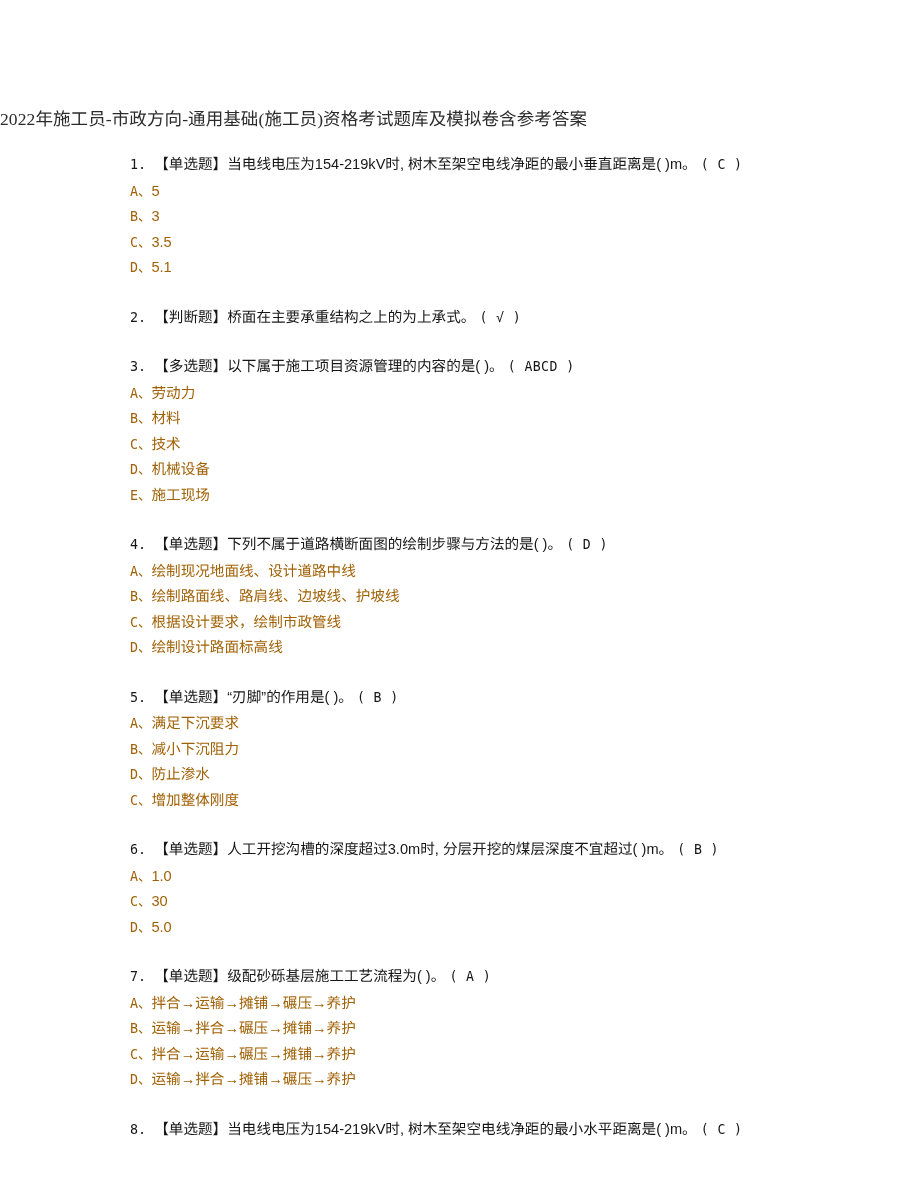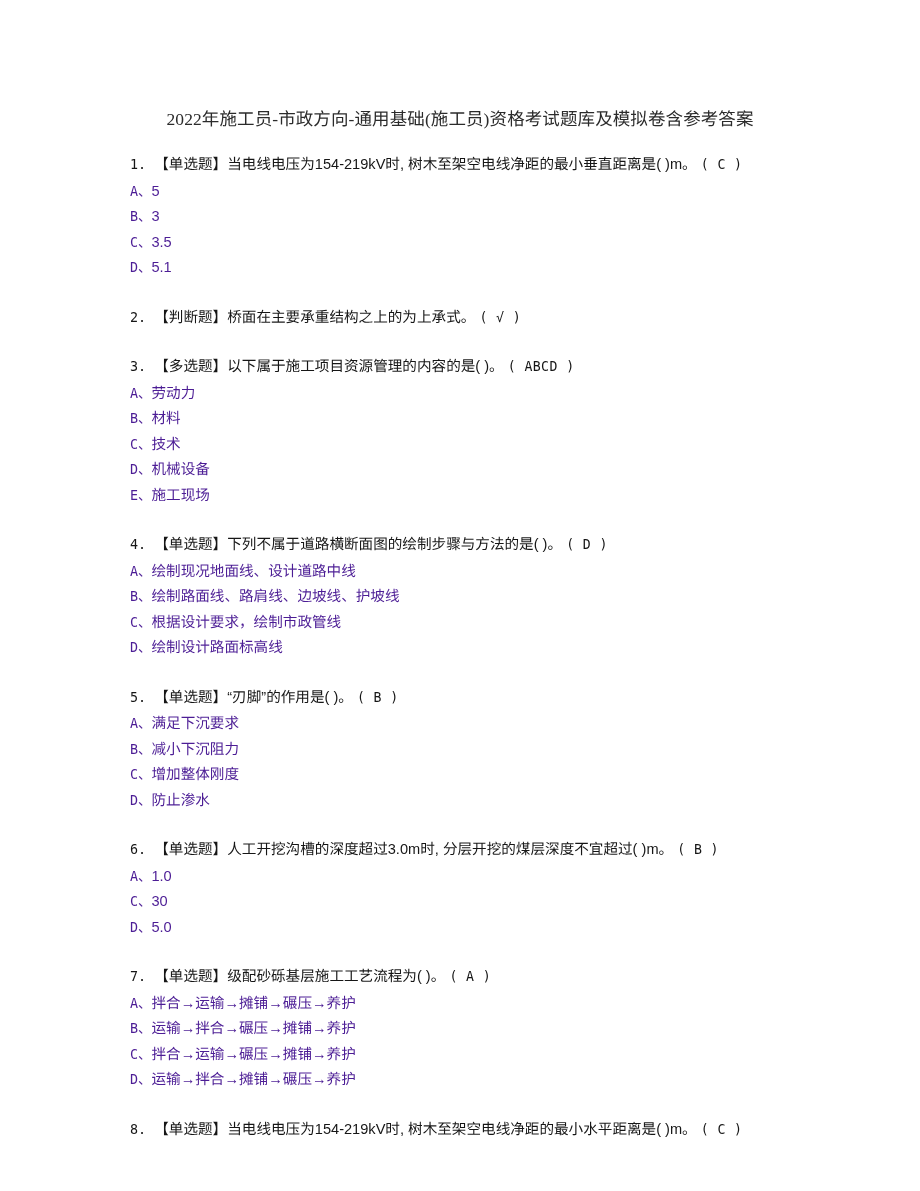--- a/index.html
+++ b/index.html
@@ -23,21 +23,20 @@
     width: 920px;
     height: 1191px;
     background: #ffffff;
     overflow: hidden;
   }
   .doc-title {
     position: absolute;
     left: 0;
     top: 108px;
     width: 920px;
-    text-align: center;
     font-family: "Liberation Serif", "DejaVu Serif", serif;
     font-size: 17.5px;
     line-height: 22px;
     color: #2b2b2b;
     letter-spacing: 0.1px;
     white-space: nowrap;
   }
   .body-block {
     position: absolute;
     left: 130px;
@@ -66,21 +65,21 @@
     font-weight: 400;
   }
   .ans {
     font-family: "DejaVu Sans Mono", "Liberation Mono", monospace;
     font-size: 13.2px;
     letter-spacing: 0.4px;
   }
   .opt {
     font-size: 14.6px;
     line-height: 25.5px;
-    color: #4c1d95;
+    color: #a16207;
     margin: 0;
     word-break: break-all;
   }
   .opt-key {
     font-family: "DejaVu Sans Mono", "Liberation Mono", monospace;
     font-size: 13.4px;
   }
 </style>
 </head>
 <body>
@@ -112,22 +111,22 @@
         <p class="q-stem"><span class="q-num">4.</span>&nbsp;&nbsp;<span class="q-type">【单选题】</span><span>下列不属于道路横断面图的绘制步骤与方法的是( )。</span> <span class="ans">(   D   )</span></p>
         <p class="opt"><span class="opt-key">A、</span><span>绘制现况地面线、设计道路中线</span></p>
         <p class="opt"><span class="opt-key">B、</span><span>绘制路面线、路肩线、边坡线、护坡线</span></p>
         <p class="opt"><span class="opt-key">C、</span><span>根据设计要求，绘制市政管线</span></p>
         <p class="opt"><span class="opt-key">D、</span><span>绘制设计路面标高线</span></p>
       </div>
       <div class="question">
         <p class="q-stem"><span class="q-num">5.</span>&nbsp;&nbsp;<span class="q-type">【单选题】</span><span>“刃脚”的作用是( )。</span> <span class="ans">(   B   )</span></p>
         <p class="opt"><span class="opt-key">A、</span><span>满足下沉要求</span></p>
         <p class="opt"><span class="opt-key">B、</span><span>减小下沉阻力</span></p>
+        <p class="opt"><span class="opt-key">D、</span><span>防止渗水</span></p>
         <p class="opt"><span class="opt-key">C、</span><span>增加整体刚度</span></p>
-        <p class="opt"><span class="opt-key">D、</span><span>防止渗水</span></p>
       </div>
       <div class="question">
         <p class="q-stem"><span class="q-num">6.</span>&nbsp;&nbsp;<span class="q-type">【单选题】</span><span>人工开挖沟槽的深度超过3.0m时, 分层开挖的煤层深度不宜超过( )m。</span> <span class="ans">(   B   )</span></p>
         <p class="opt"><span class="opt-key">A、</span><span>1.0</span></p>
         <p class="opt"><span class="opt-key">C、</span><span>30</span></p>
         <p class="opt"><span class="opt-key">D、</span><span>5.0</span></p>
       </div>
       <div class="question">
         <p class="q-stem"><span class="q-num">7.</span>&nbsp;&nbsp;<span class="q-type">【单选题】</span><span>级配砂砾基层施工工艺流程为( )。</span> <span class="ans">(   A   )</span></p>
         <p class="opt"><span class="opt-key">A、</span><span>拌合→运输→摊铺→碾压→养护</span></p>

